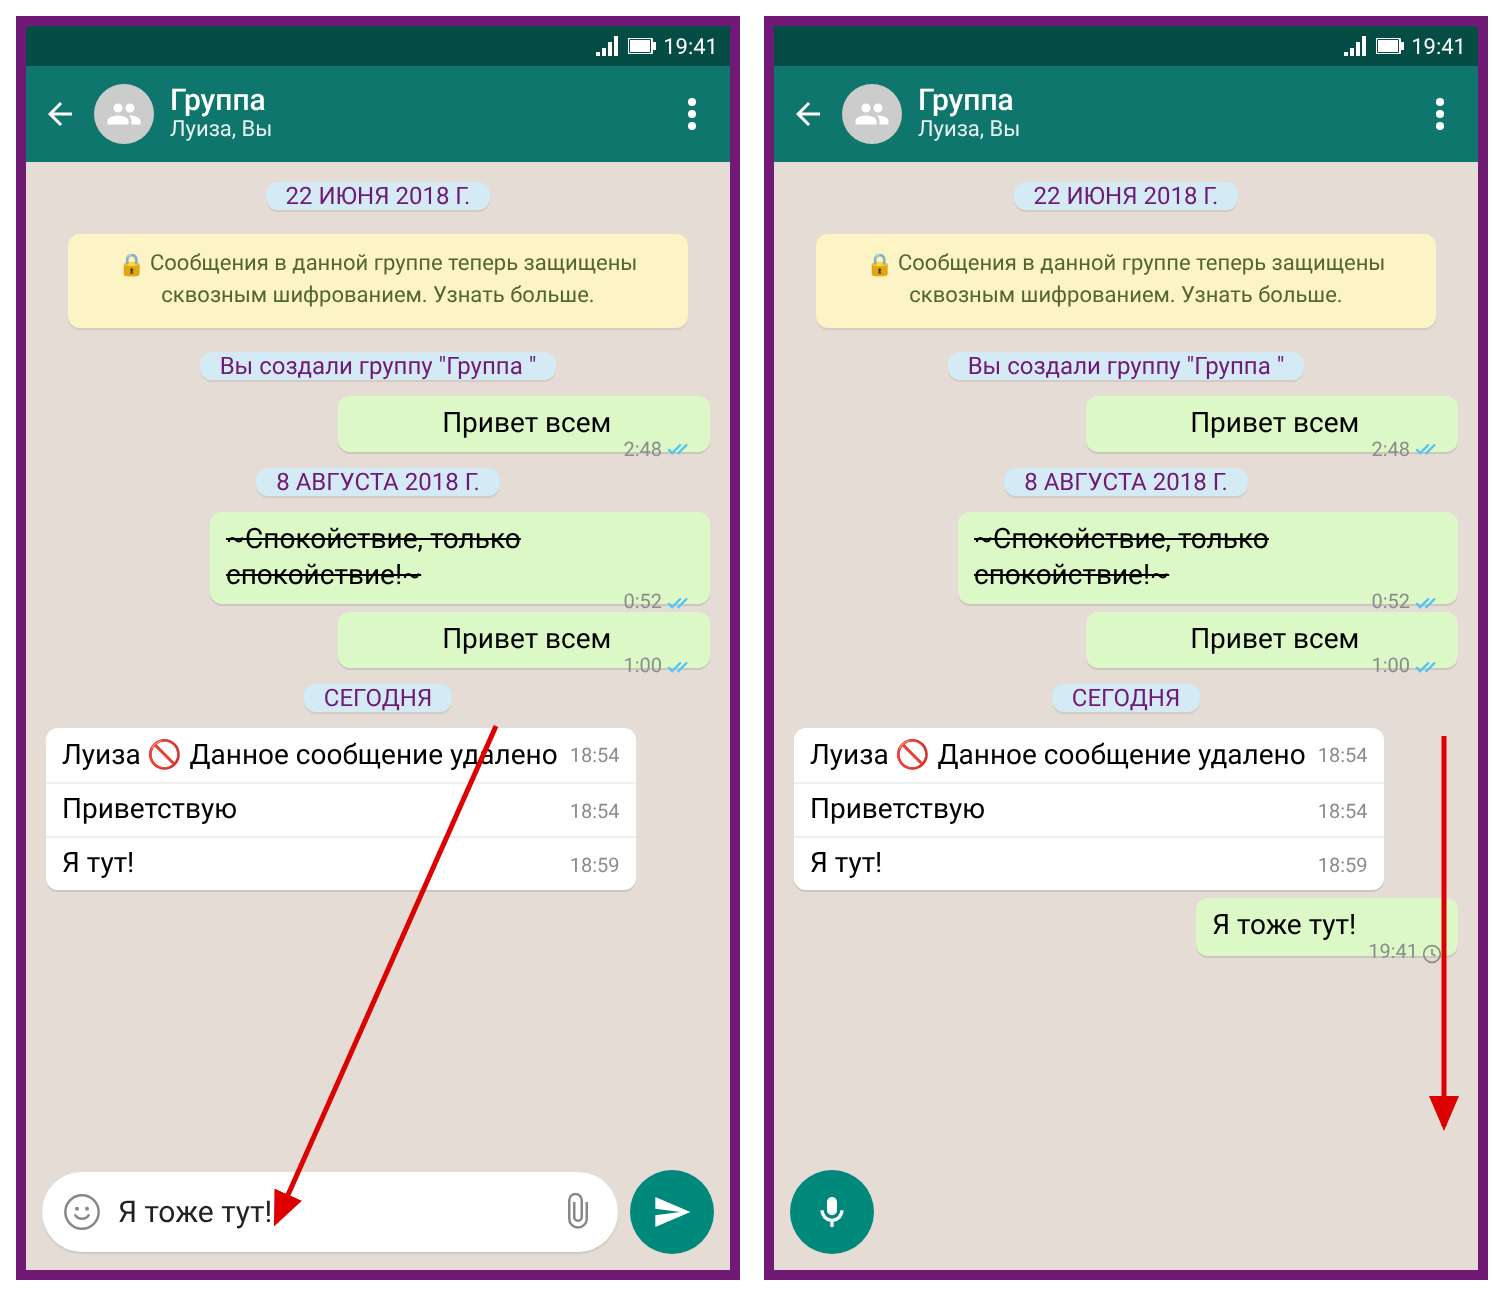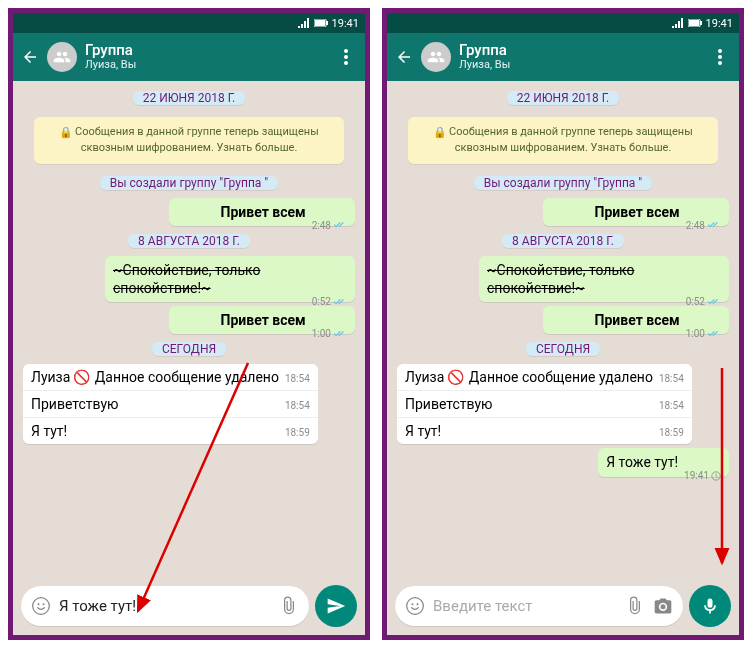--- a/index.html
+++ b/index.html
@@ -91,21 +91,21 @@
     max-width: 280px;
     border-radius:6px;
     padding:5px 8px 5px 8px;
     box-shadow:0 1px 0 rgba(0,0,0,.1);
     font-size:14px;
     position:relative;
     line-height:1.3;
   }
   .bubble.out { background:#dcf8c6; align-self:flex-end; }
   .bubble .content { display:inline; }
-  .bubble .content.bold { font-weight:700;padding-left:44px; }
+  .bubble .content.bold { font-weight:400;padding-left:44px; }
   .bubble .content.strike { text-decoration:line-through; }
   .bubble .meta {
     display:inline-flex;
     align-items:center;
     gap:2px;
     font-size:10px;
     color:#8c8c8c;
     margin-left:6px;
     float:right;
     position:relative;
@@ -398,41 +398,20 @@
         <span>19:41</span>
         <svg width="10" height="10" viewBox="0 0 12 12" fill="none" stroke="#8c8c8c">
             <circle cx="6" cy="6" r="5"></circle>
             <path d="M6 3v3l2 1"></path>
           </svg>
       </span>
     </div>
   </div>
 
   <div class="composer">
-    <div class="field">
-      <span class="emoji">
-        <svg width="20" height="20" viewBox="0 0 24 24" fill="#888">
-            <circle cx="12" cy="12" r="10" fill="none" stroke="#888" stroke-width="1.5"></circle>
-            <circle cx="9" cy="10" r="1.2"></circle>
-            <circle cx="15" cy="10" r="1.2"></circle>
-            <path d="M8 14c1 1.5 2.5 2 4 2s3-.5 4-2" fill="none" stroke="#888" stroke-width="1.5" stroke-linecap="round"></path>
-          </svg>
-      </span>
-      <span class="text placeholder">Введите текст</span>
-      <span class="attach">
-        <svg width="20" height="20" viewBox="0 0 24 24" fill="#888">
-            <path d="M16.5 6v10a4.5 4.5 0 01-9 0V5a3 3 0 016 0v10a1.5 1.5 0 01-3 0V6h-1.5v9a3 3 0 006 0V5a4.5 4.5 0 00-9 0v11a6 6 0 0012 0V6z"></path>
-          </svg>
-      </span>
-      <span class="cam">
-        <svg width="20" height="20" viewBox="0 0 24 24" fill="#888">
-            <path d="M9 3l-1.5 2H4a2 2 0 00-2 2v12a2 2 0 002 2h16a2 2 0 002-2V7a2 2 0 00-2-2h-3.5L15 3H9zm3 5a5 5 0 110 10 5 5 0 010-10zm0 2a3 3 0 100 6 3 3 0 000-6z"></path>
-          </svg>
-      </span>
-    </div>
     <div class="sendbtn">
       <svg viewBox="0 0 24 24">
           <path d="M12 14a3 3 0 003-3V6a3 3 0 00-6 0v5a3 3 0 003 3zm5-3a5 5 0 01-10 0H5a7 7 0 006 6.92V21h2v-3.08A7 7 0 0019 11h-2z"></path>
         </svg>
     </div>
   </div>
 
   <div class="arrow" style="left:320px; top:355px;">
     <svg width="40" height="210">
       <defs>

